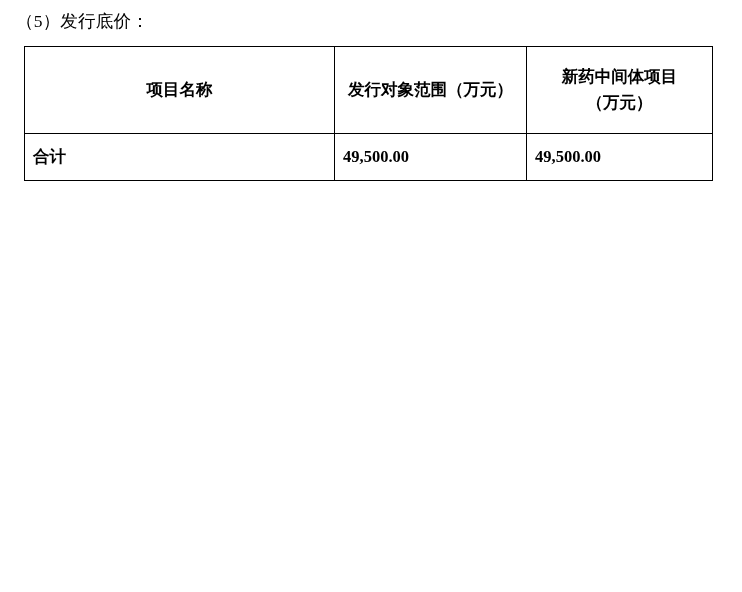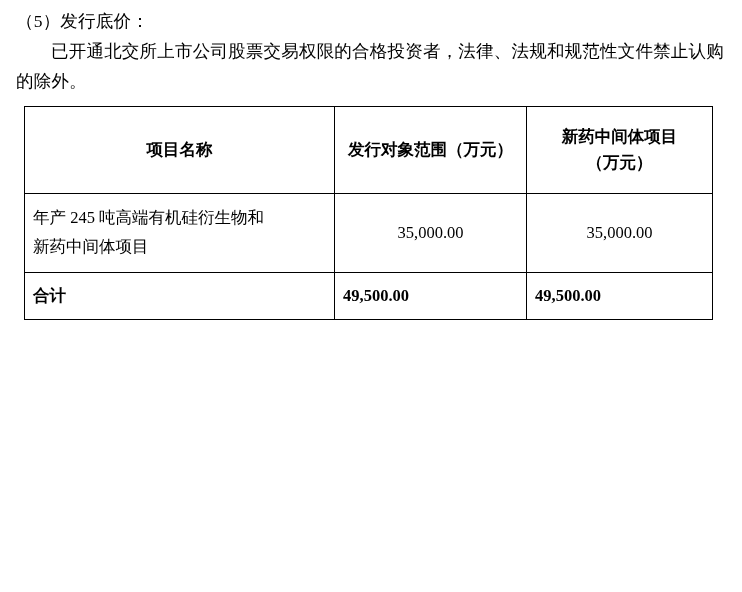--- a/index.html
+++ b/index.html
@@ -81,47 +81,38 @@
   }
 </style>
 </head>
 <body>
 
 <div class="page">
 
   <div class="spacer-sm"></div>
 
   <p class="para heading">（5）发行底价：</p>
-  <p class="para indent">已开通北交所上市公司股票交易权限的合格投资者，法律、法规和规范性文件禁止认购的除外。</p>
 
   <table class="fund-table">
     <colgroup>
       <col class="col-name">
       <col class="col-total">
       <col class="col-raise">
     </colgroup>
     <thead>
       <tr>
         <th>项目名称</th>
         <th>发行对象范围（万元）</th>
         <th>
           <div>新药中间体项目</div>
           <div>（万元）</div>
         </th>
       </tr>
     </thead>
     <tbody>
-      <tr class="row-tall">
-        <td class="name-cell">
-          <div>年产 245 吨高端有机硅衍生物和</div>
-          <div>新药中间体项目</div>
-        </td>
-        <td class="num-cell">35,000.00</td>
-        <td class="num-cell">35,000.00</td>
-      </tr>
       <tr class="total-row">
         <td>合计</td>
         <td>49,500.00</td>
         <td>49,500.00</td>
       </tr>
     </tbody>
   </table>
 
 </div>
 

